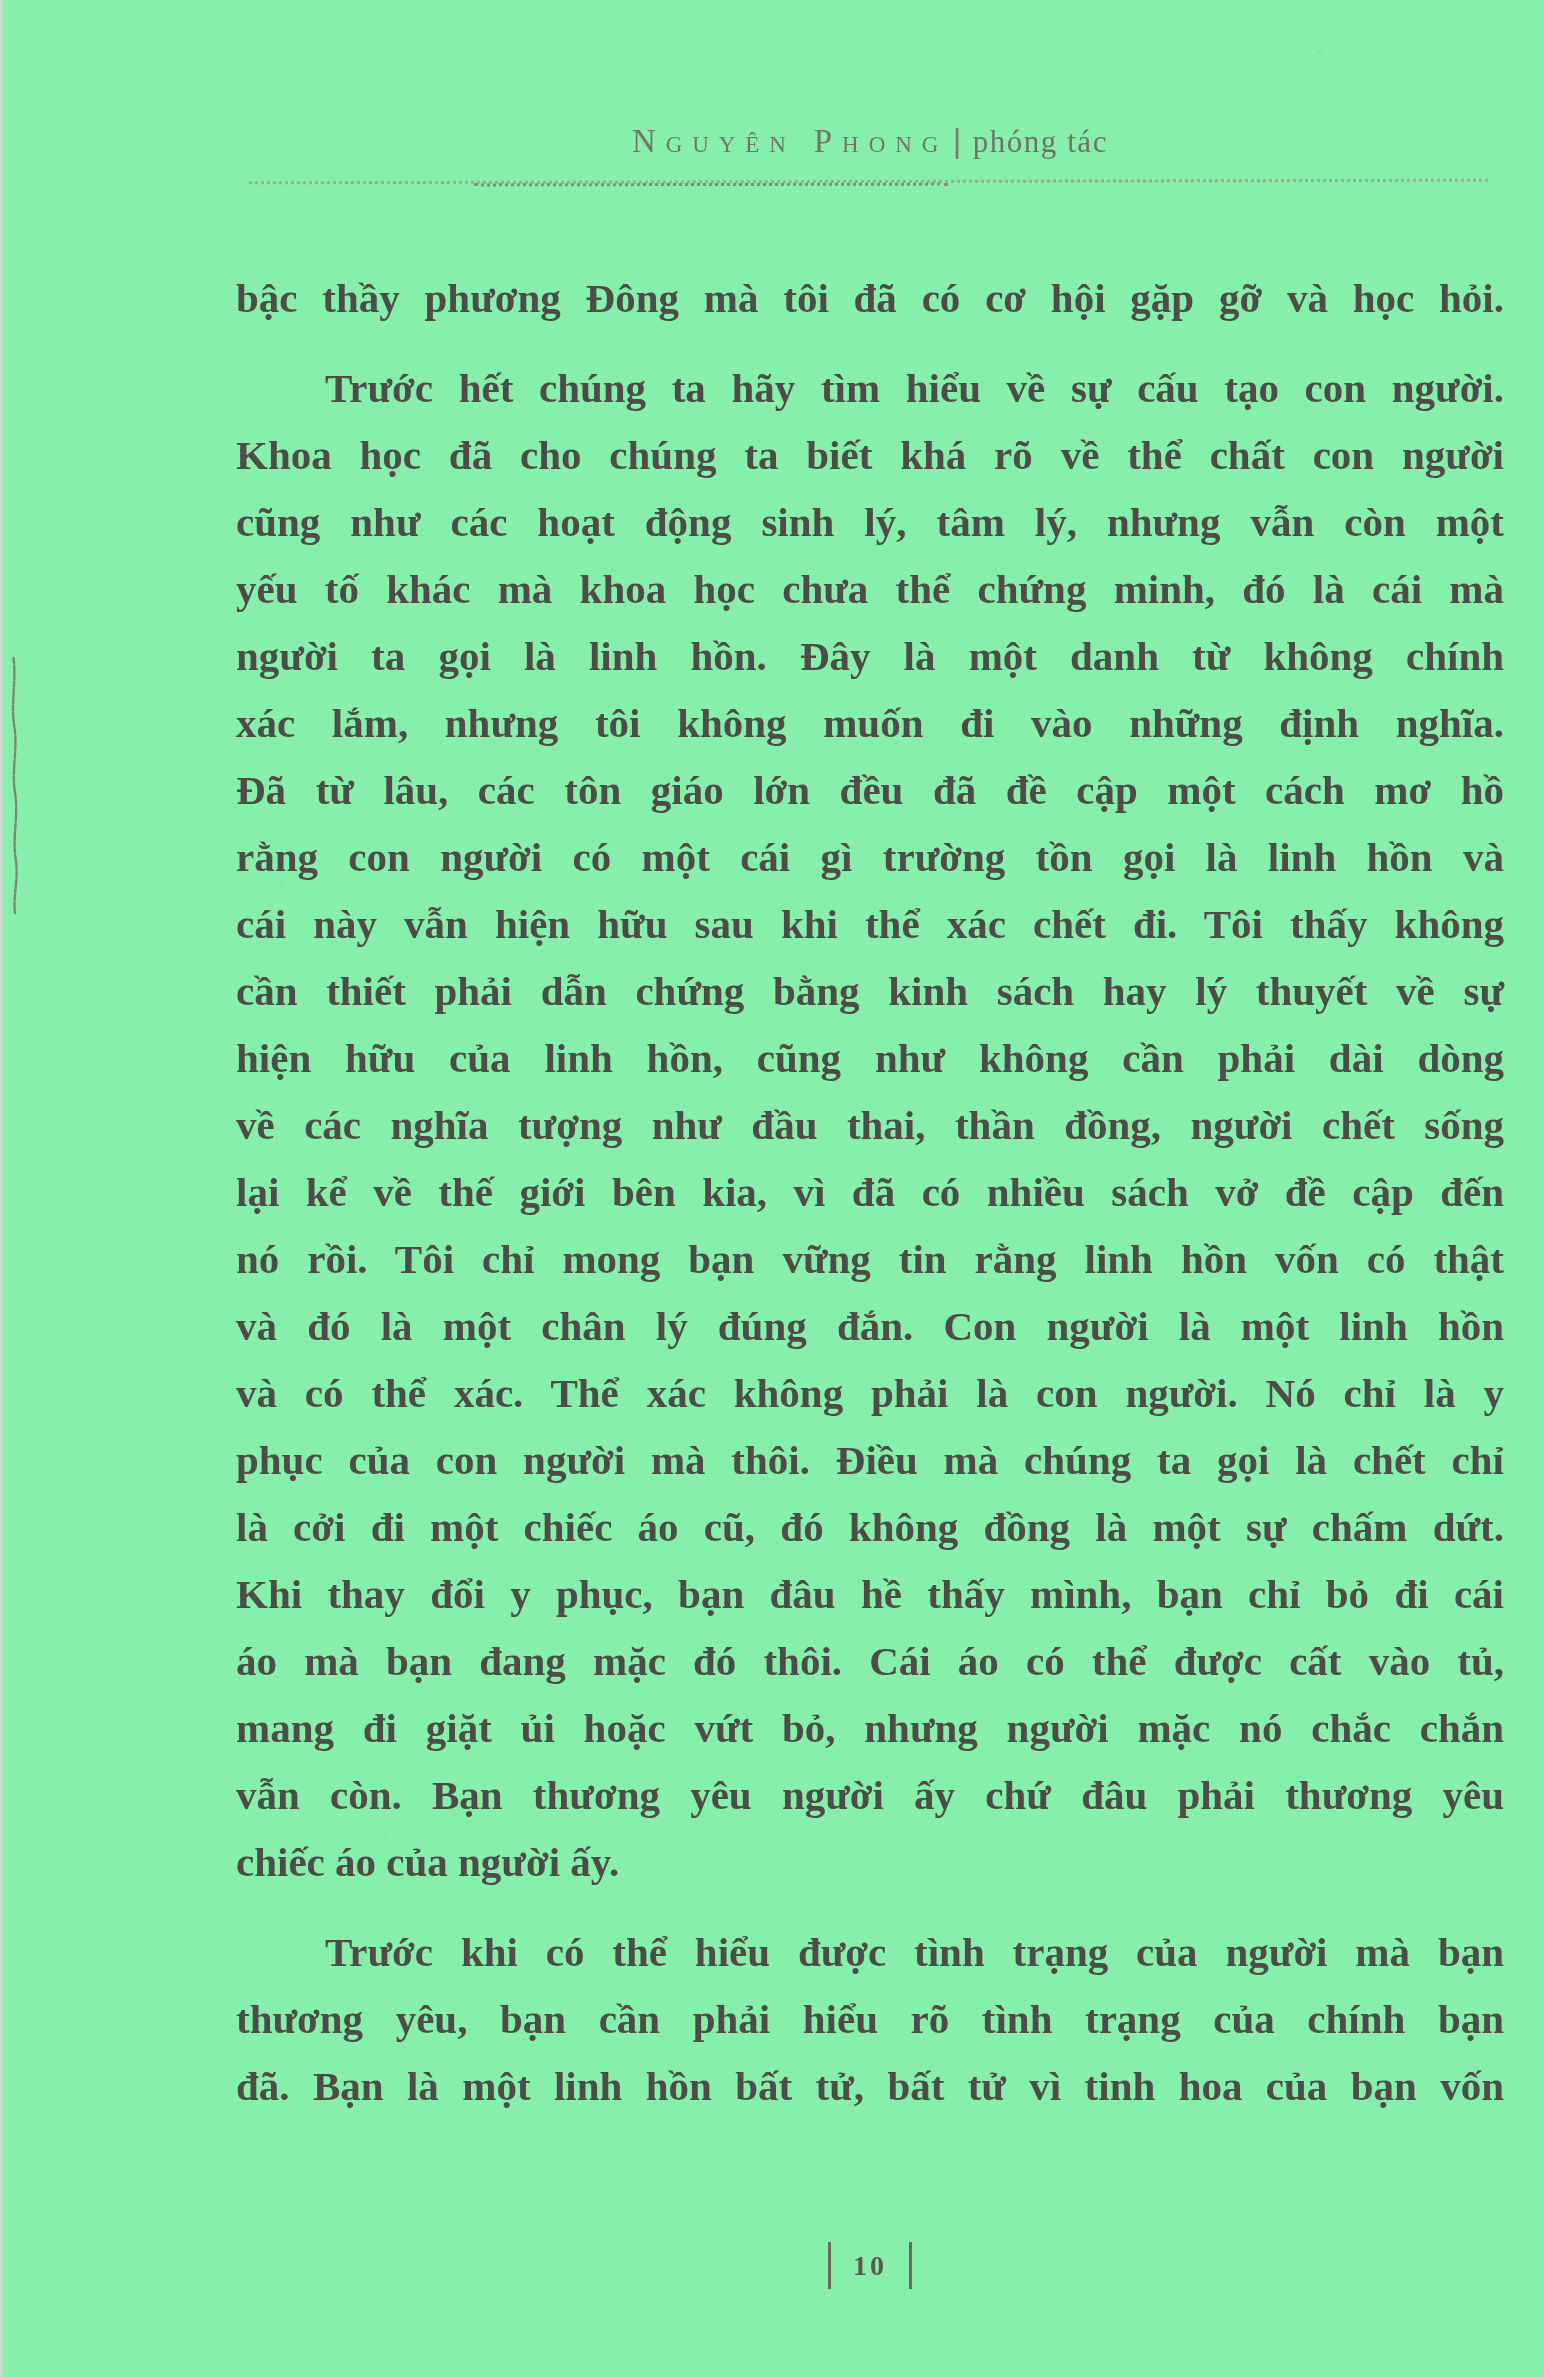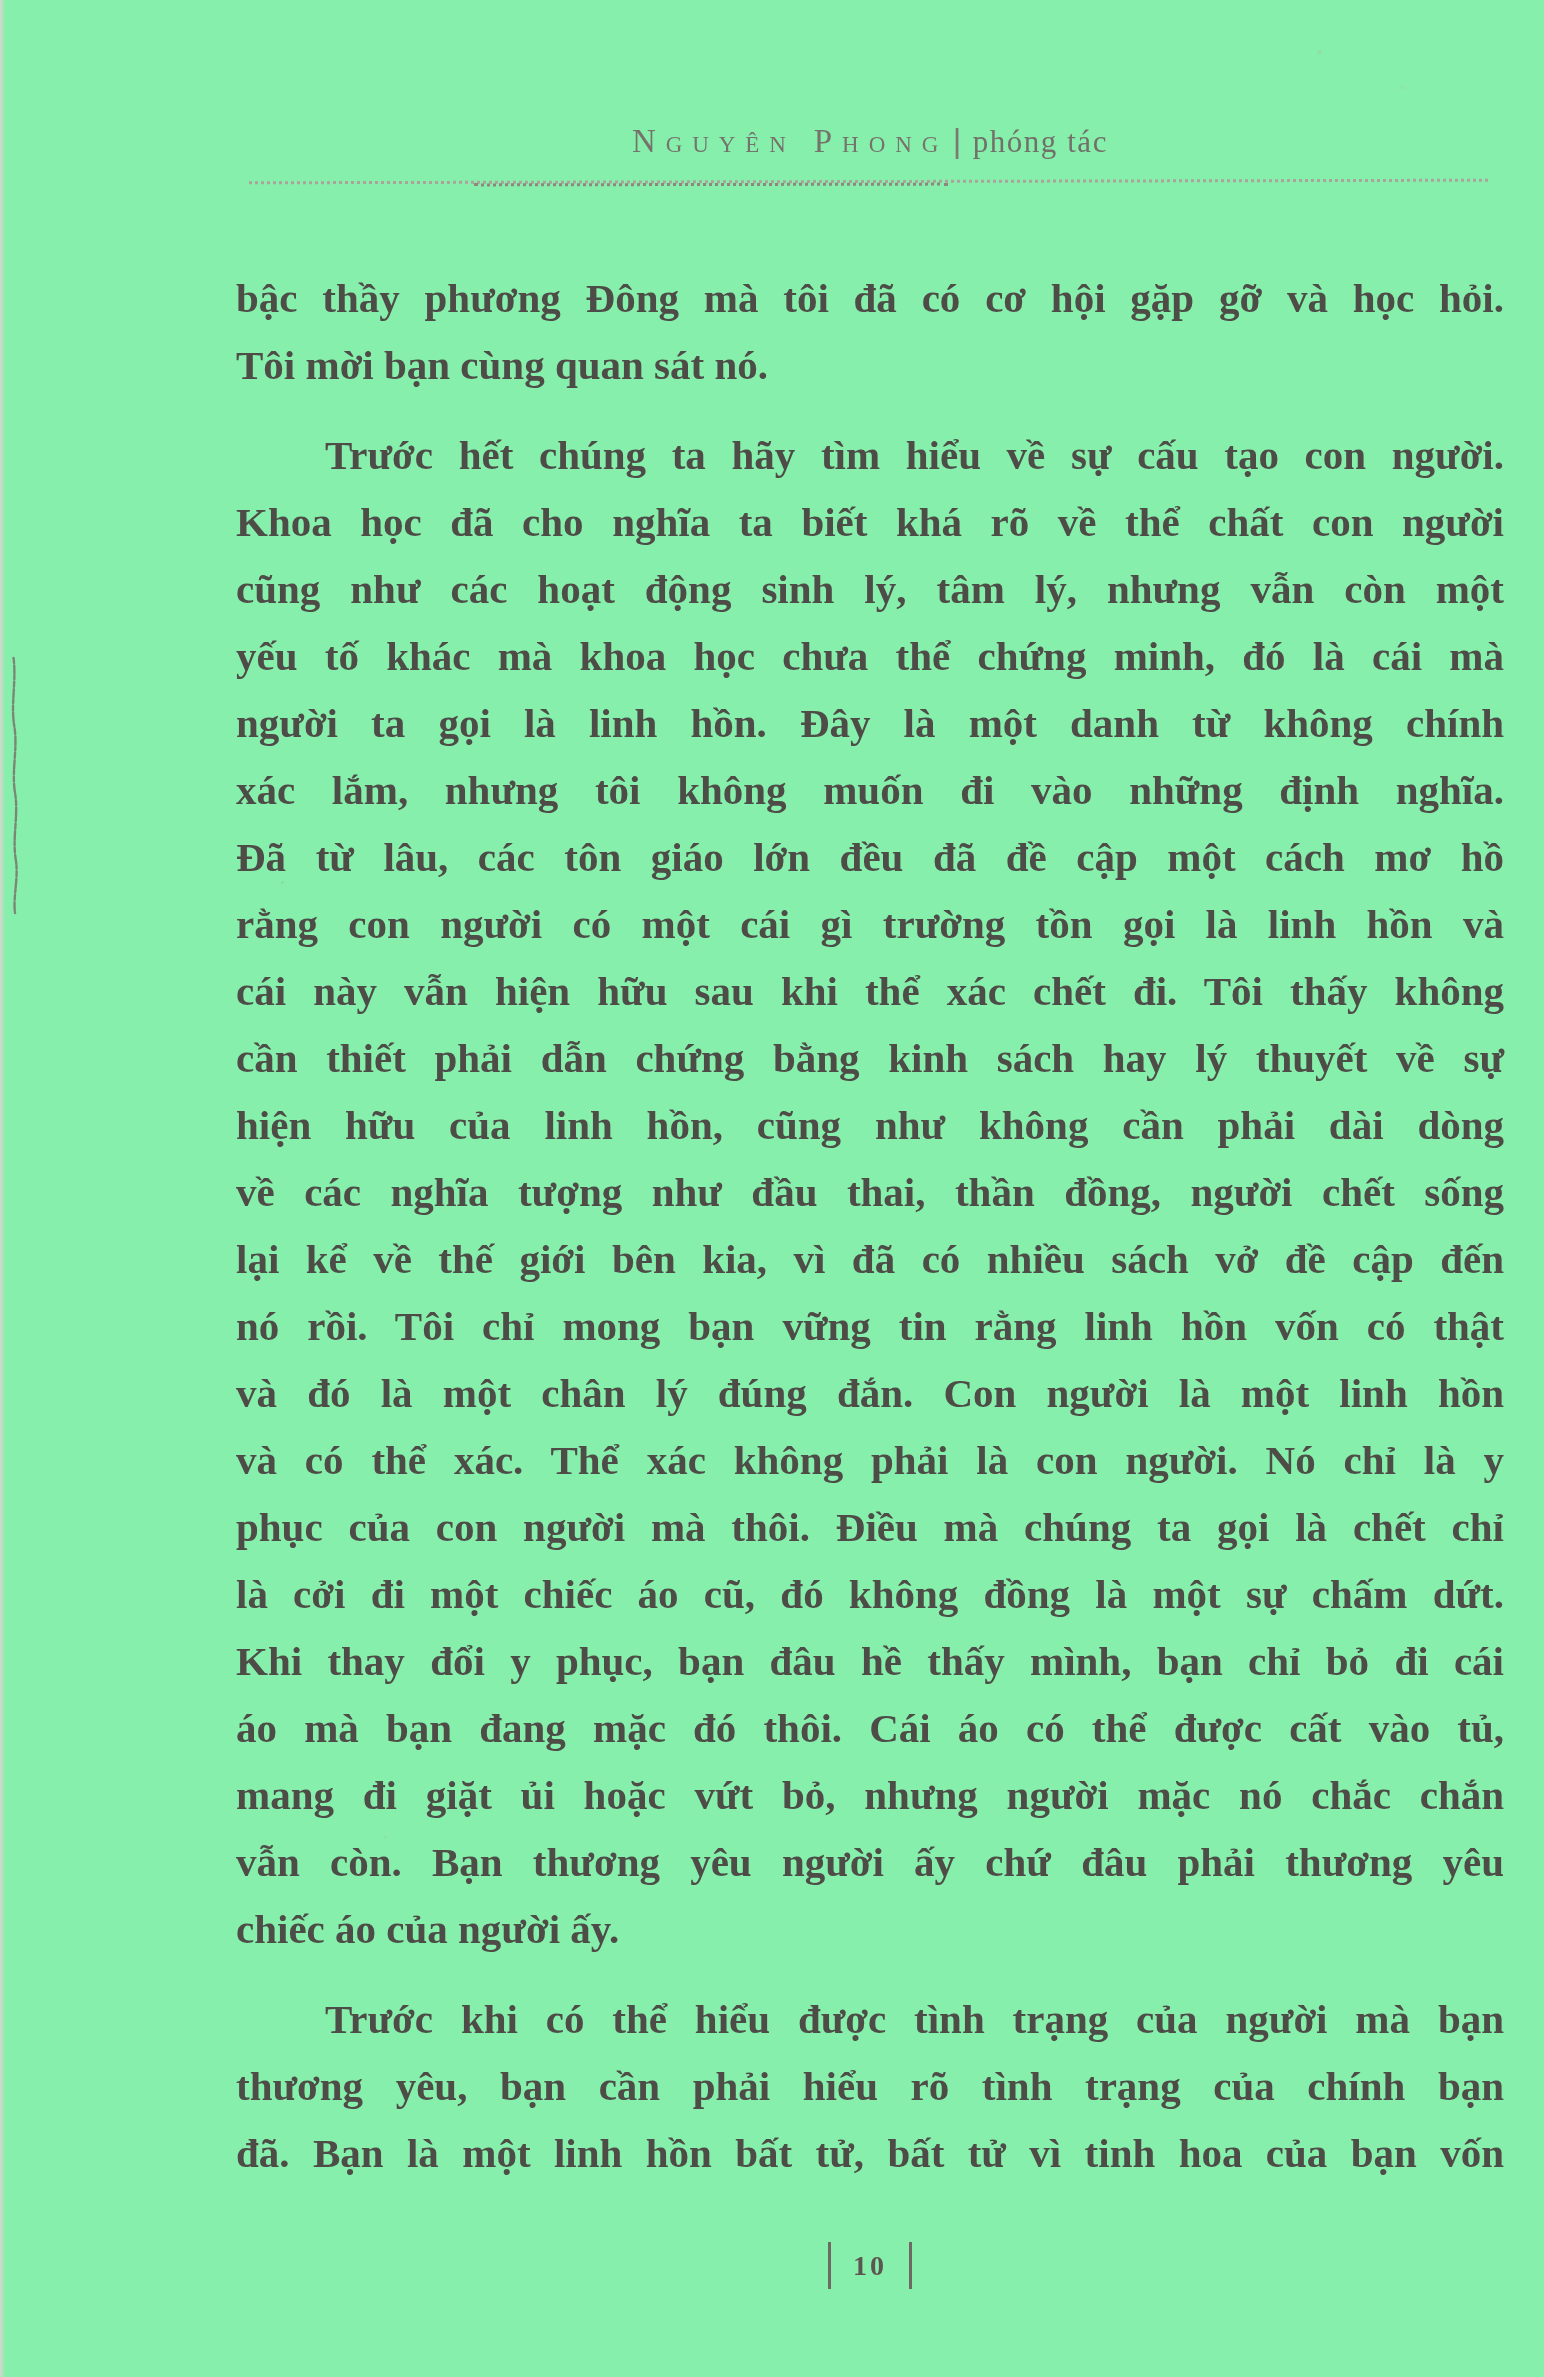--- a/index.html
+++ b/index.html
@@ -102,25 +102,24 @@
     <span class="sep">|</span>
     <span class="subtitle">phóng tác</span>
   </div>
 
   <div class="dotted-rule"></div>
   <div class="dotted-rule-dark"></div>
 
   <div class="page-body">
       <div class="para">
         <div class="line">bậc thầy phương Đông mà tôi đã có cơ hội gặp gỡ và học hỏi.</div>
-        <div class="line last">Tôi mời bạn cùng quan sát nó.</div>
       </div>
       <div class="para indent">
         <div class="line">Trước hết chúng ta hãy tìm hiểu về sự cấu tạo con người.</div>
-        <div class="line">Khoa học đã cho nghĩa ta biết khá rõ về thể chất con người</div>
+        <div class="line">Khoa học đã cho chúng ta biết khá rõ về thể chất con người</div>
         <div class="line">cũng như các hoạt động sinh lý, tâm lý, nhưng vẫn còn một</div>
         <div class="line">yếu tố khác mà khoa học chưa thể chứng minh, đó là cái mà</div>
         <div class="line">người ta gọi là linh hồn. Đây là một danh từ không chính</div>
         <div class="line">xác lắm, nhưng tôi không muốn đi vào những định nghĩa.</div>
         <div class="line">Đã từ lâu, các tôn giáo lớn đều đã đề cập một cách mơ hồ</div>
         <div class="line">rằng con người có một cái gì trường tồn gọi là linh hồn và</div>
         <div class="line">cái này vẫn hiện hữu sau khi thể xác chết đi. Tôi thấy không</div>
         <div class="line">cần thiết phải dẫn chứng bằng kinh sách hay lý thuyết về sự</div>
         <div class="line">hiện hữu của linh hồn, cũng như không cần phải dài dòng</div>
         <div class="line">về các nghĩa tượng như đầu thai, thần đồng, người chết sống</div>

